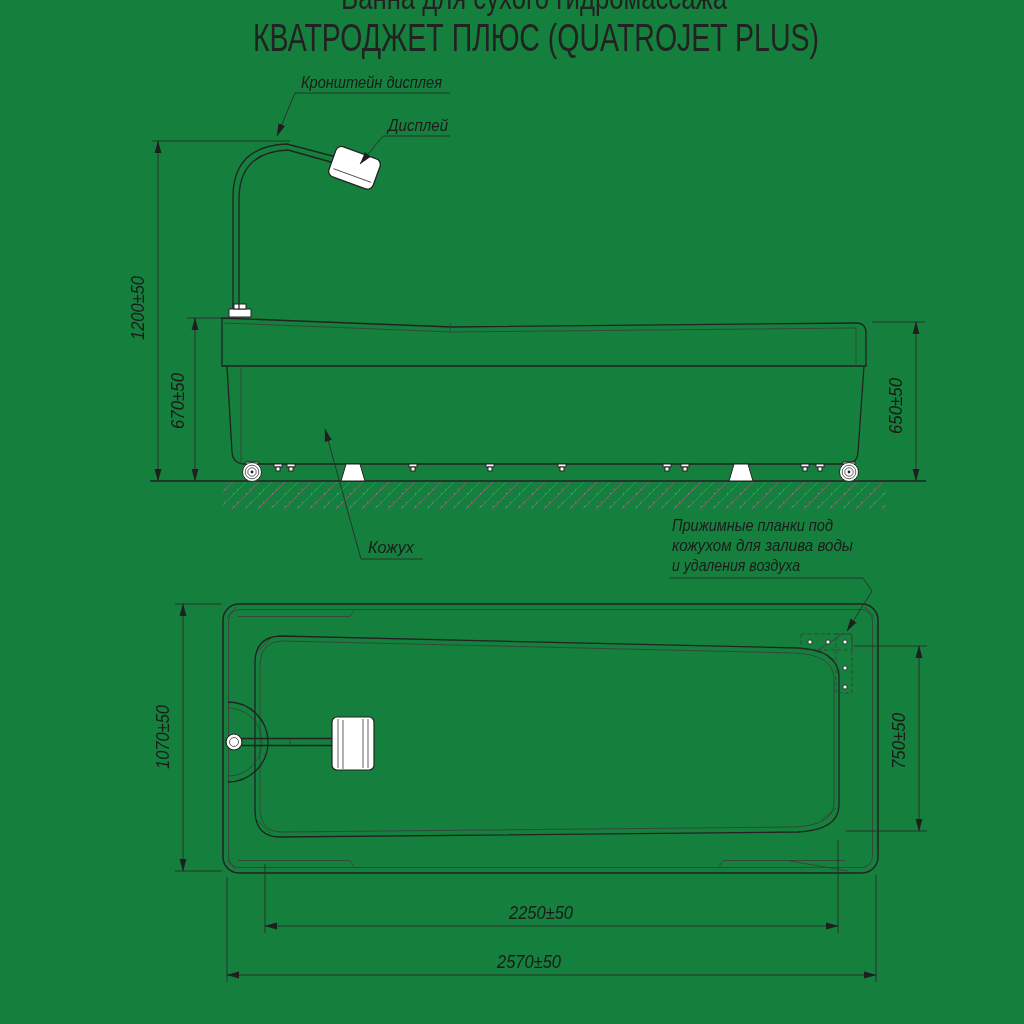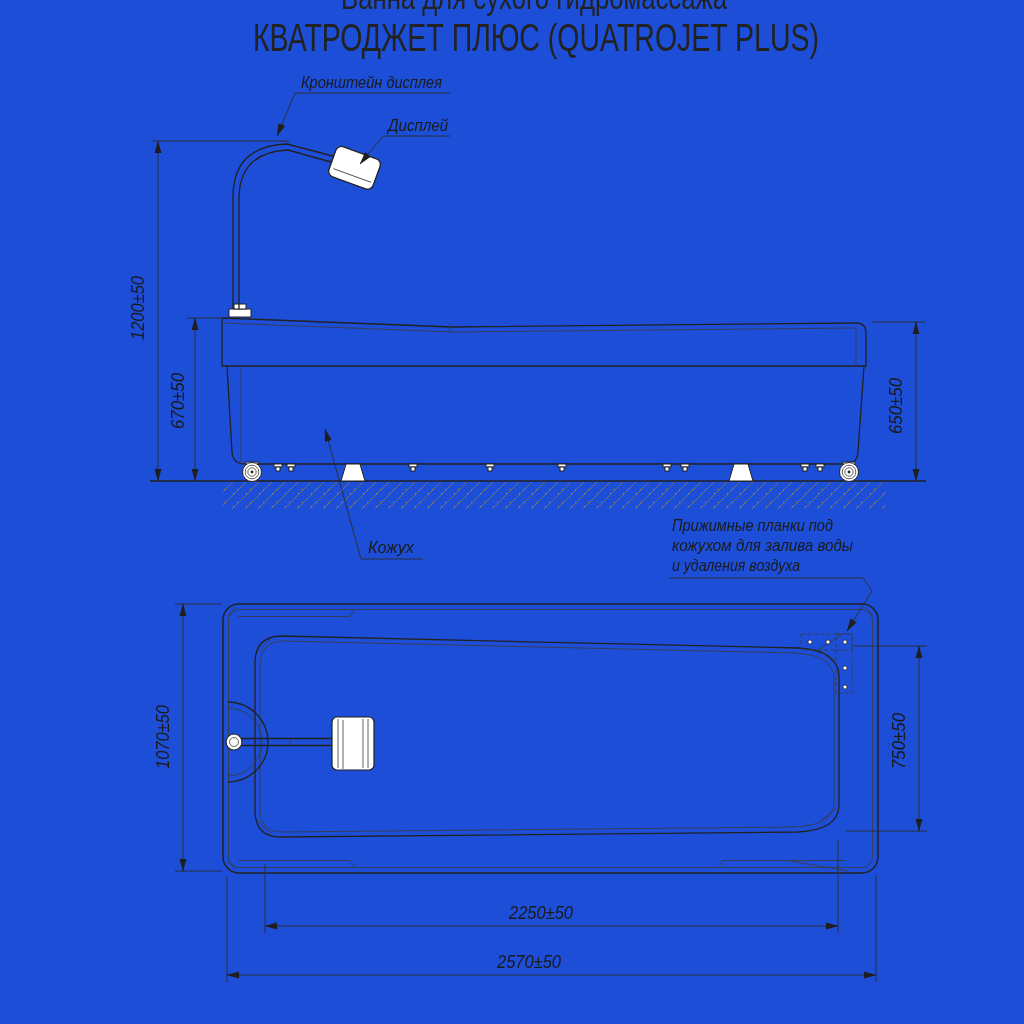--- a/index.html
+++ b/index.html
@@ -1,16 +1,16 @@
 <!DOCTYPE html>
 <html><head>
 <meta charset="utf-8">
 <style>
   html,body{margin:0;padding:0;background:#ffffff;width:1024px;height:1024px;overflow:hidden;}
-  .drawing-wrap{position:relative;width:1024px;height:1024px;background:#1d4ed8;}
+  .drawing-wrap{position:relative;width:1024px;height:1024px;background:#15803d;}
   svg{display:block;}
   .lbl{font-family:"Liberation Sans",sans-serif;font-style:italic;font-size:17px;fill:#1b1b1b;}
   .dim{font-family:"Liberation Sans",sans-serif;font-style:italic;font-size:17.5px;fill:#1b1b1b;}
   .title-l1{font-family:"Liberation Sans",sans-serif;font-size:34px;fill:#222;}
   .title-l2{font-family:"Liberation Sans",sans-serif;font-size:38px;fill:#222;}
   .ol{stroke:#222;stroke-width:1.3;fill:none;}
   .ob{stroke:#222;stroke-width:1.5;fill:none;}
   .tl{stroke:#3a3a3a;stroke-width:0.8;fill:none;}
   .dl{stroke:#2b2b2b;stroke-width:0.9;fill:none;}
   .dash{stroke:#3a3a3a;stroke-width:0.8;fill:none;stroke-dasharray:4 2.5;}

